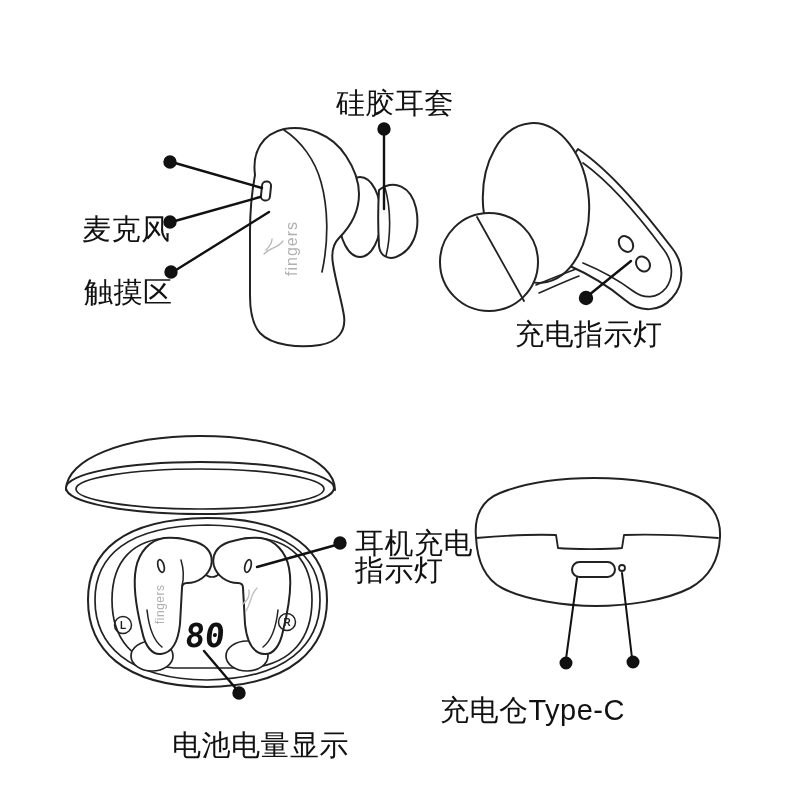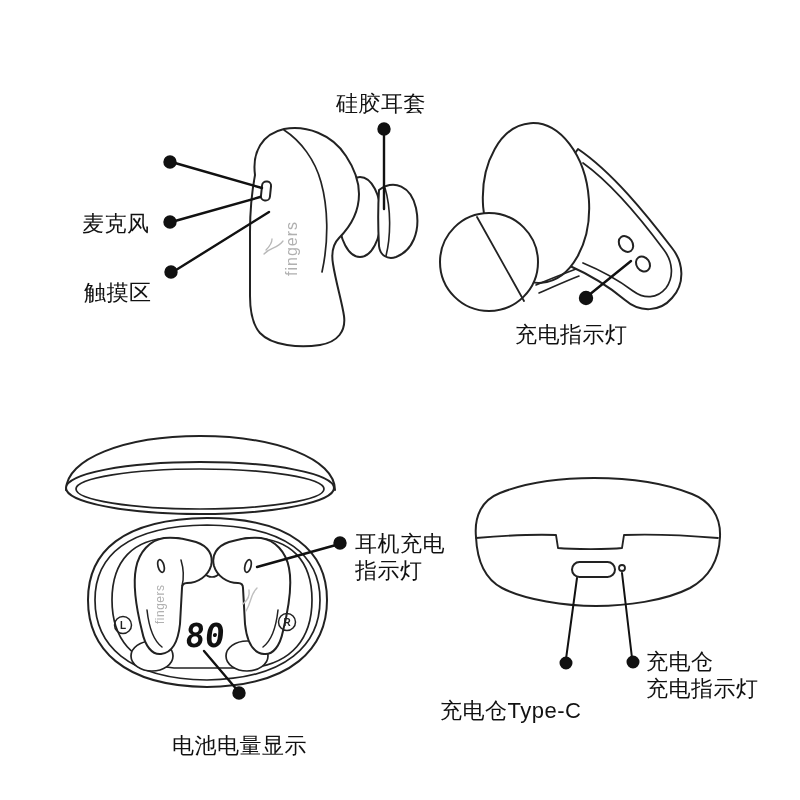--- a/index.html
+++ b/index.html
@@ -2,21 +2,21 @@
 <html><head>
 <meta charset="utf-8">
 <style>
   html,body{margin:0;padding:0;background:#fff;}
   .canvas{
     position:relative;width:800px;height:800px;background:#fff;overflow:hidden;
     font-family:"Liberation Sans",sans-serif;color:#111;
   }
   .canvas svg{position:absolute;left:0;top:0;}
   .label{
-    position:absolute;font-size:22px;line-height:27px;color:#111;
+    position:absolute;font-size:29px;line-height:27px;color:#111;
     white-space:nowrap;letter-spacing:0.5px;
   }
   .label span{display:block;}
 </style>
 </head>
 <body>
 
 <div class="canvas">
 
   <svg width="800" height="800" viewBox="0 0 800 800">
@@ -143,31 +143,27 @@
           <circle cx="566" cy="663" r="5.5" fill="#111"></circle>
         </g>
         <g stroke-width="2">
           <line x1="622" y1="573" x2="632" y2="658"></line>
           <circle cx="633" cy="662" r="5.5" fill="#111"></circle>
         </g>
       </g>
     </g>
   </svg>
 
-  <div class="label" style="left:82px;top:210px;">麦克风</div>
+  <div class="label" style="left:82px;top:216px;">麦克风</div>
   <div class="label" style="left:84px;top:279px;">触摸区</div>
   <div class="label" style="left:336px;top:90px;">硅胶耳套</div>
   <div class="label" style="left:515px;top:321px;">充电指示灯</div>
 
   <div class="label" style="left:355px;top:530px;">
     <span>耳机充电</span>
     <span>指示灯</span>
   </div>
 
   <div class="label" style="left:172px;top:732px;">电池电量显示</div>
   <div class="label" style="left:440px;top:673px;margin-top:24px;">充电仓Type-C</div>
 
-  <div class="label" style="left:646px;top:648px;">
-    <span>充电仓</span>
-    <span>充电指示灯</span>
-  </div>
 
 </div>
 
 </body></html>

